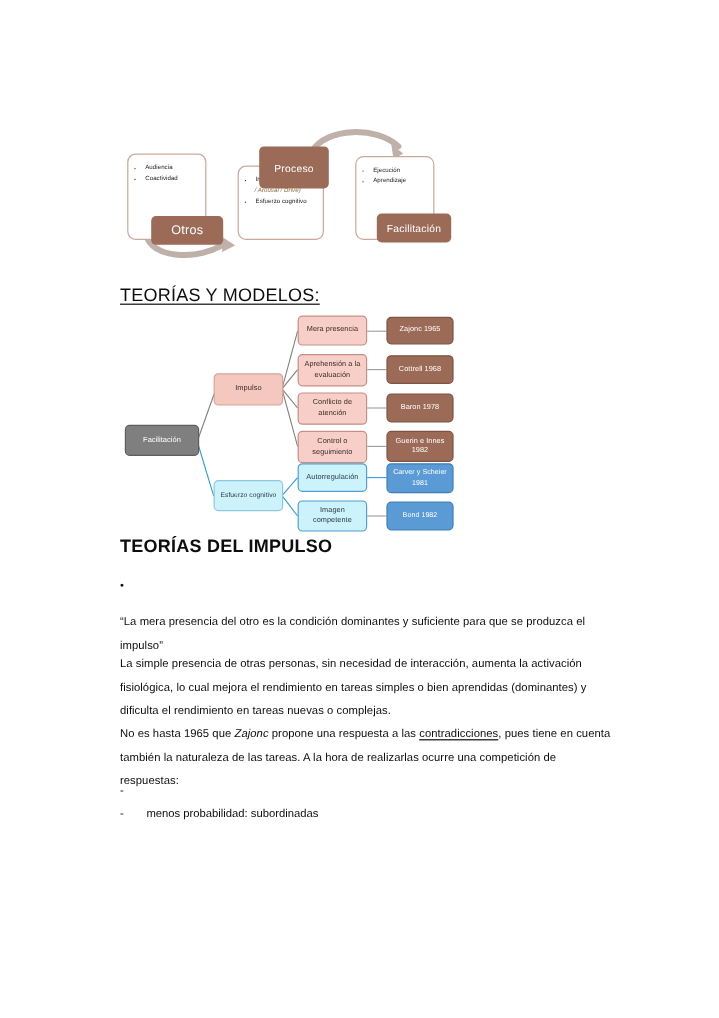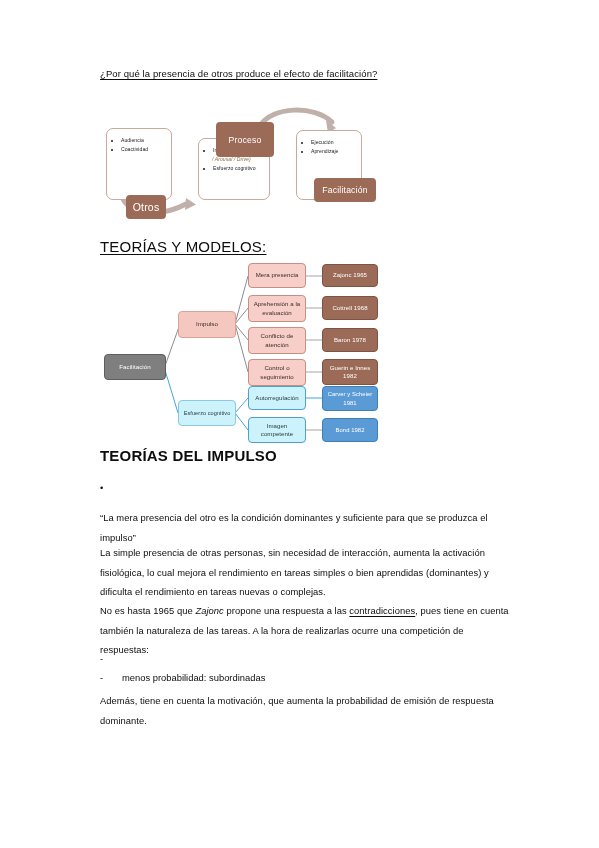--- a/index.html
+++ b/index.html
@@ -89,42 +89,41 @@
   .n-cyan2 { background:#ccf2fb; border:1px solid #4f9fd0; color:#2a3b42; font-size:6.1px; }
   .n-blue  { background:#5b9bd5; border:1px solid #3f7fb8; color:#ffffff; font-size:5.9px; }
 
   svg.connectors { position:absolute; left:0; top:0; overflow:visible; }
 </style>
 </head>
 <body>
 
 <div class="page">
 
-  <div class="title">¿Por qué la presencia de otros produce el efecto de facilitación?</div>
 
   <div id="diagram1">
 
     <svg class="connectors" width="300" height="112">
 
       <path d="M 22,88 C 26,106 60,110 86,96" stroke="#bfb0aa" stroke-width="5" fill="none" stroke-linecap="round"></path>
       <polygon points="86,90 96,96.5 85,102" fill="#bfb0aa"></polygon>
 
       <path d="M 160,18 C 172,-2 214,-3 232,14" stroke="#bfb0aa" stroke-width="5" fill="none" stroke-linecap="round"></path>
       <polygon points="226,12 236,20 228,25" fill="#bfb0aa"></polygon>
     </svg>
 
     <div class="d1-box" style="left:6px; top:20px; width:66px; height:72px;">
       <div class="d1-list">
         <ul>
           <li>Audiencia</li>
           <li>Coactividad</li>
         </ul>
       </div>
     </div>
-    <div class="d1-label" style="left:26px; top:87px; width:40px; height:24px;">Otros</div>
+    <div class="d1-label" style="left:26px; top:72px; width:60px; height:24px;">Otros</div>
 
     <div class="d1-box" style="left:98px; top:30px; width:72px; height:62px;">
       <div class="d1-list">
         <ul>
           <li>Impulso (Activación</li>
           <li style="list-style:none; margin-left:-1px;" class="d1-sub">/ Arousal / Drive)</li>
           <li>Esfuerzo cognitivo</li>
         </ul>
       </div>
     </div>
@@ -203,15 +202,14 @@
   </div>
 
   <div class="bullet-row" style="top:649px;">
     <span class="dash">-</span>
   </div>
   <div class="bullet-row" style="top:668px;">
     <span class="dash">-</span>
     <span>menos probabilidad: subordinadas</span>
   </div>
 
-  <div class="para" style="top:691px;">Además, tiene en cuenta la motivación, que aumenta la probabilidad de emisión de respuesta dominante.</div>
 
 </div>
 
 </body></html>

